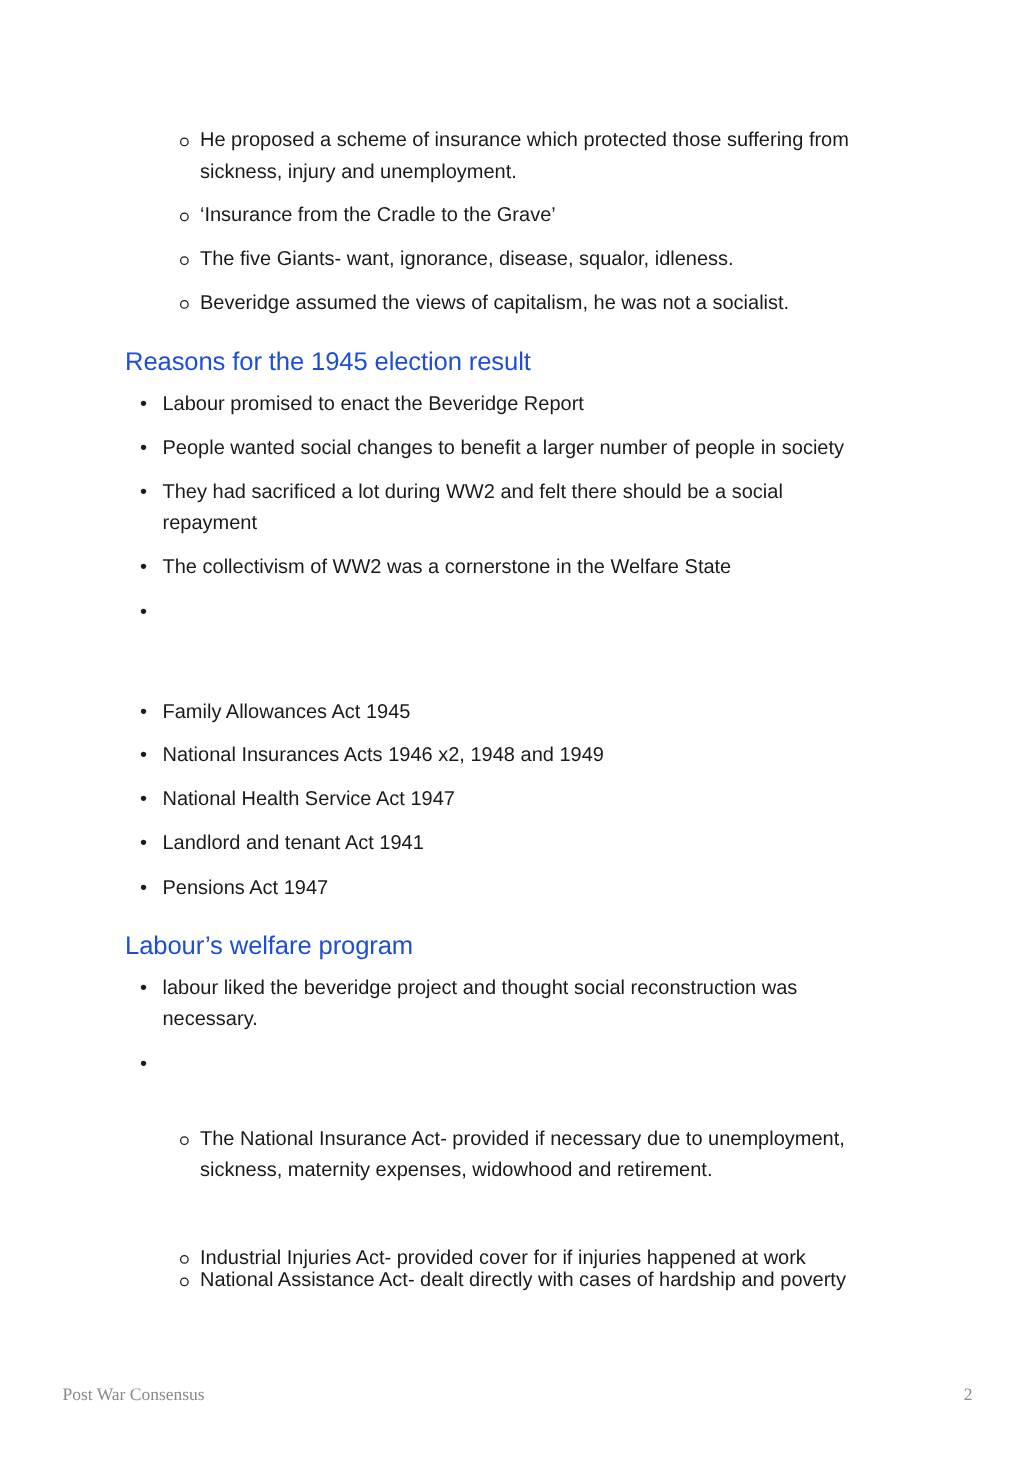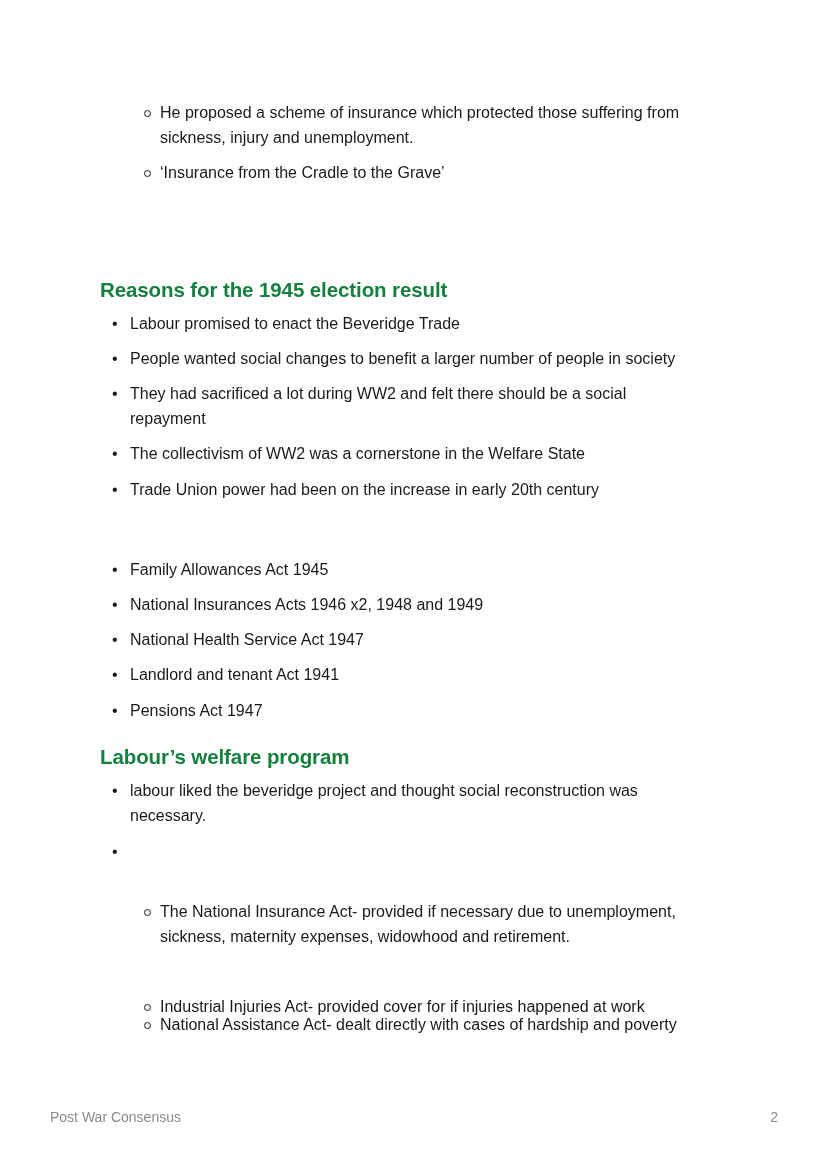--- a/index.html
+++ b/index.html
@@ -13,61 +13,68 @@
   }
   .li .bullet { position: absolute; }
   .lvl1 { left: 130px; width: 610px; }
   .lvl1 .bullet { left: -18px; top: 0; font-size: 16px; }
   .lvl2 { left: 160px; width: 580px; }
   .lvl2 .bullet {
     left: -16px; top: 10px; width: 5px; height: 5px;
     border: 1.2px solid #1a1a1a; border-radius: 50%;
   }
   .h2 {
-    position: absolute; left: 100px; font-size: 20.5px; font-weight: bold;
-    color: #15803d; line-height: 26px; letter-spacing: -0.1px;
+    position: absolute; left: 100px; font-size: 20.5px; font-weight: normal;
+    color: #1d4ed8; line-height: 26px; letter-spacing: -0.1px;
   }
   .footer {
-    position: absolute; top: 1109px; font-size: 14px; color: #8a8a8a;
+    position: absolute; top: 1109px; font-size: 14px; color: #8a8a8a; font-family: Liberation Serif, serif;
   }
 </style>
 </head>
 <body>
 
 <div class="page">
 
   <div class="li lvl2" style="top:100px">
     <span class="bullet"></span>
     <span>He proposed a scheme of insurance which protected those suffering from sickness, injury and unemployment.</span>
   </div>
   <div class="li lvl2" style="top:160px">
     <span class="bullet"></span>
     <span>‘Insurance from the Cradle to the Grave’</span>
   </div>
+  <div class="li lvl2" style="top:195px">
+    <span class="bullet"></span>
+    <span>The five Giants- want, ignorance, disease, squalor, idleness.</span>
+  </div>
+  <div class="li lvl2" style="top:230px">
+    <span class="bullet"></span>
+    <span>Beveridge assumed the views of capitalism, he was not a socialist.</span>
+  </div>
 
   <div class="h2" style="top:277px">Reasons for the 1945 election result</div>
   <div class="li lvl1" style="top:311px">
     <span class="bullet">•</span>
-    <span>Labour promised to enact the Beveridge Trade</span>
+    <span>Labour promised to enact the Beveridge Report</span>
   </div>
   <div class="li lvl1" style="top:346px">
     <span class="bullet">•</span>
     <span>People wanted social changes to benefit a larger number of people in society</span>
   </div>
   <div class="li lvl1" style="top:381px; width:540px">
     <span class="bullet">•</span>
     <span>They had sacrificed a lot during WW2 and felt there should be a social repayment</span>
   </div>
   <div class="li lvl1" style="top:441px">
     <span class="bullet">•</span>
     <span>The collectivism of WW2 was a cornerstone in the Welfare State</span>
   </div>
   <div class="li lvl1" style="top:477px">
     <span class="bullet">•</span>
-    <span>Trade Union power had been on the increase in early 20th century</span>
   </div>
 
   <div class="li lvl1" style="top:557px">
     <span class="bullet">•</span>
     <span>Family Allowances Act 1945</span>
   </div>
   <div class="li lvl1" style="top:592px">
     <span class="bullet">•</span>
     <span>National Insurances Acts 1946 x2, 1948 and 1949</span>
   </div>

